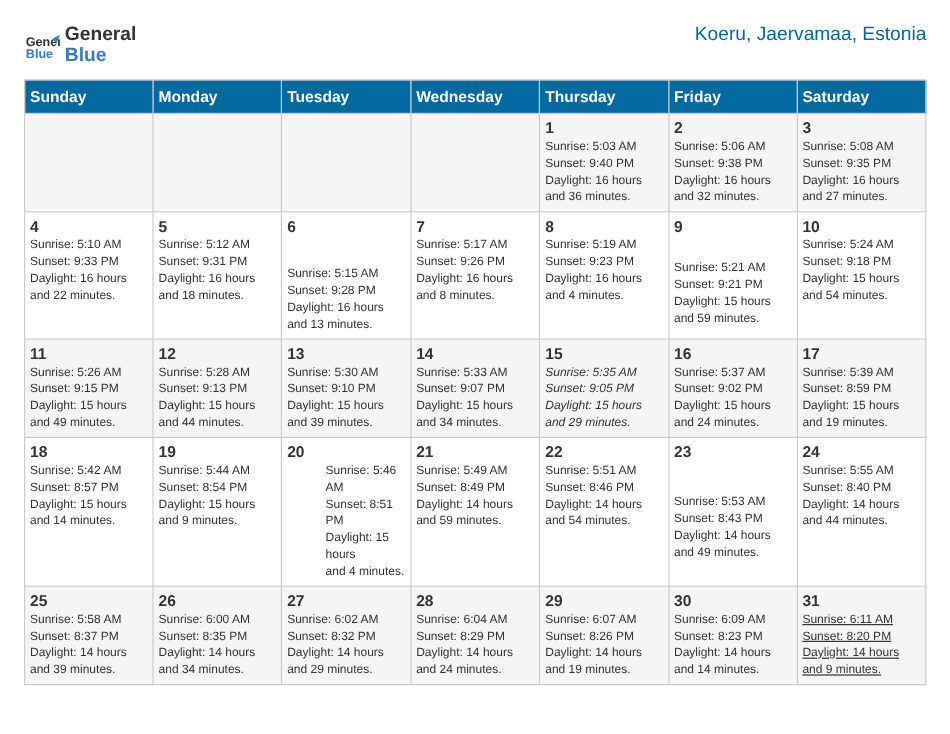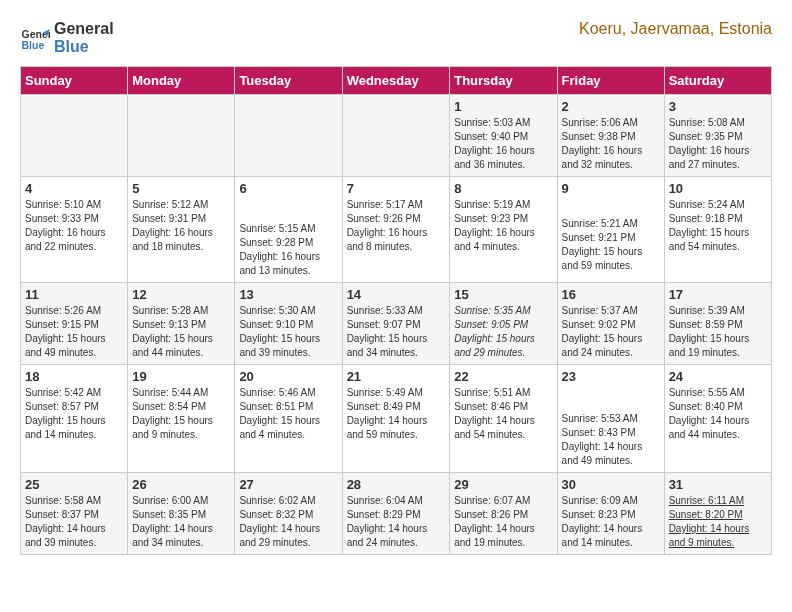--- a/index.html
+++ b/index.html
@@ -29,29 +29,29 @@
       text-align: right;
     }
     .month-title {
       font-size: 38px;
       font-weight: normal;
       color: #333;
       line-height: 1.1;
     }
     .subtitle {
       font-size: 16px;
-      color: #a16207;
+      color: #0369a1;
     }
     table {
       width: 100%;
       border-collapse: collapse;
       font-size: 11px;
     }
     thead tr th {
-      background-color: #be185d;
+      background-color: #0369a1;
       color: #fff;
       padding: 6px 4px;
       text-align: left;
       font-size: 13px;
       font-weight: bold;
       border: 1px solid #ccc;
     }
     tbody tr td {
       border: 1px solid #ccc;
       vertical-align: top;
@@ -253,21 +253,21 @@
         </td>
         <td>
           <div class="day-num">19</div>
           <div class="day-info" style="white-space: pre-line;">Sunrise: 5:44 AM
 Sunset: 8:54 PM
 Daylight: 15 hours
 and 9 minutes.</div>
         </td>
         <td>
           <div class="day-num">20</div>
-          <div class="day-info" style="white-space: pre-line;">Sunrise: 5:46 AM
+          <div class="day-info" style="white-space: pre-line; margin-left: 32px;">Sunrise: 5:46 AM
 Sunset: 8:51 PM
 Daylight: 15 hours
 and 4 minutes.</div>
         </td>
         <td>
           <div class="day-num">21</div>
           <div class="day-info" style="white-space: pre-line;">Sunrise: 5:49 AM
 Sunset: 8:49 PM
 Daylight: 14 hours
 and 59 minutes.</div>

